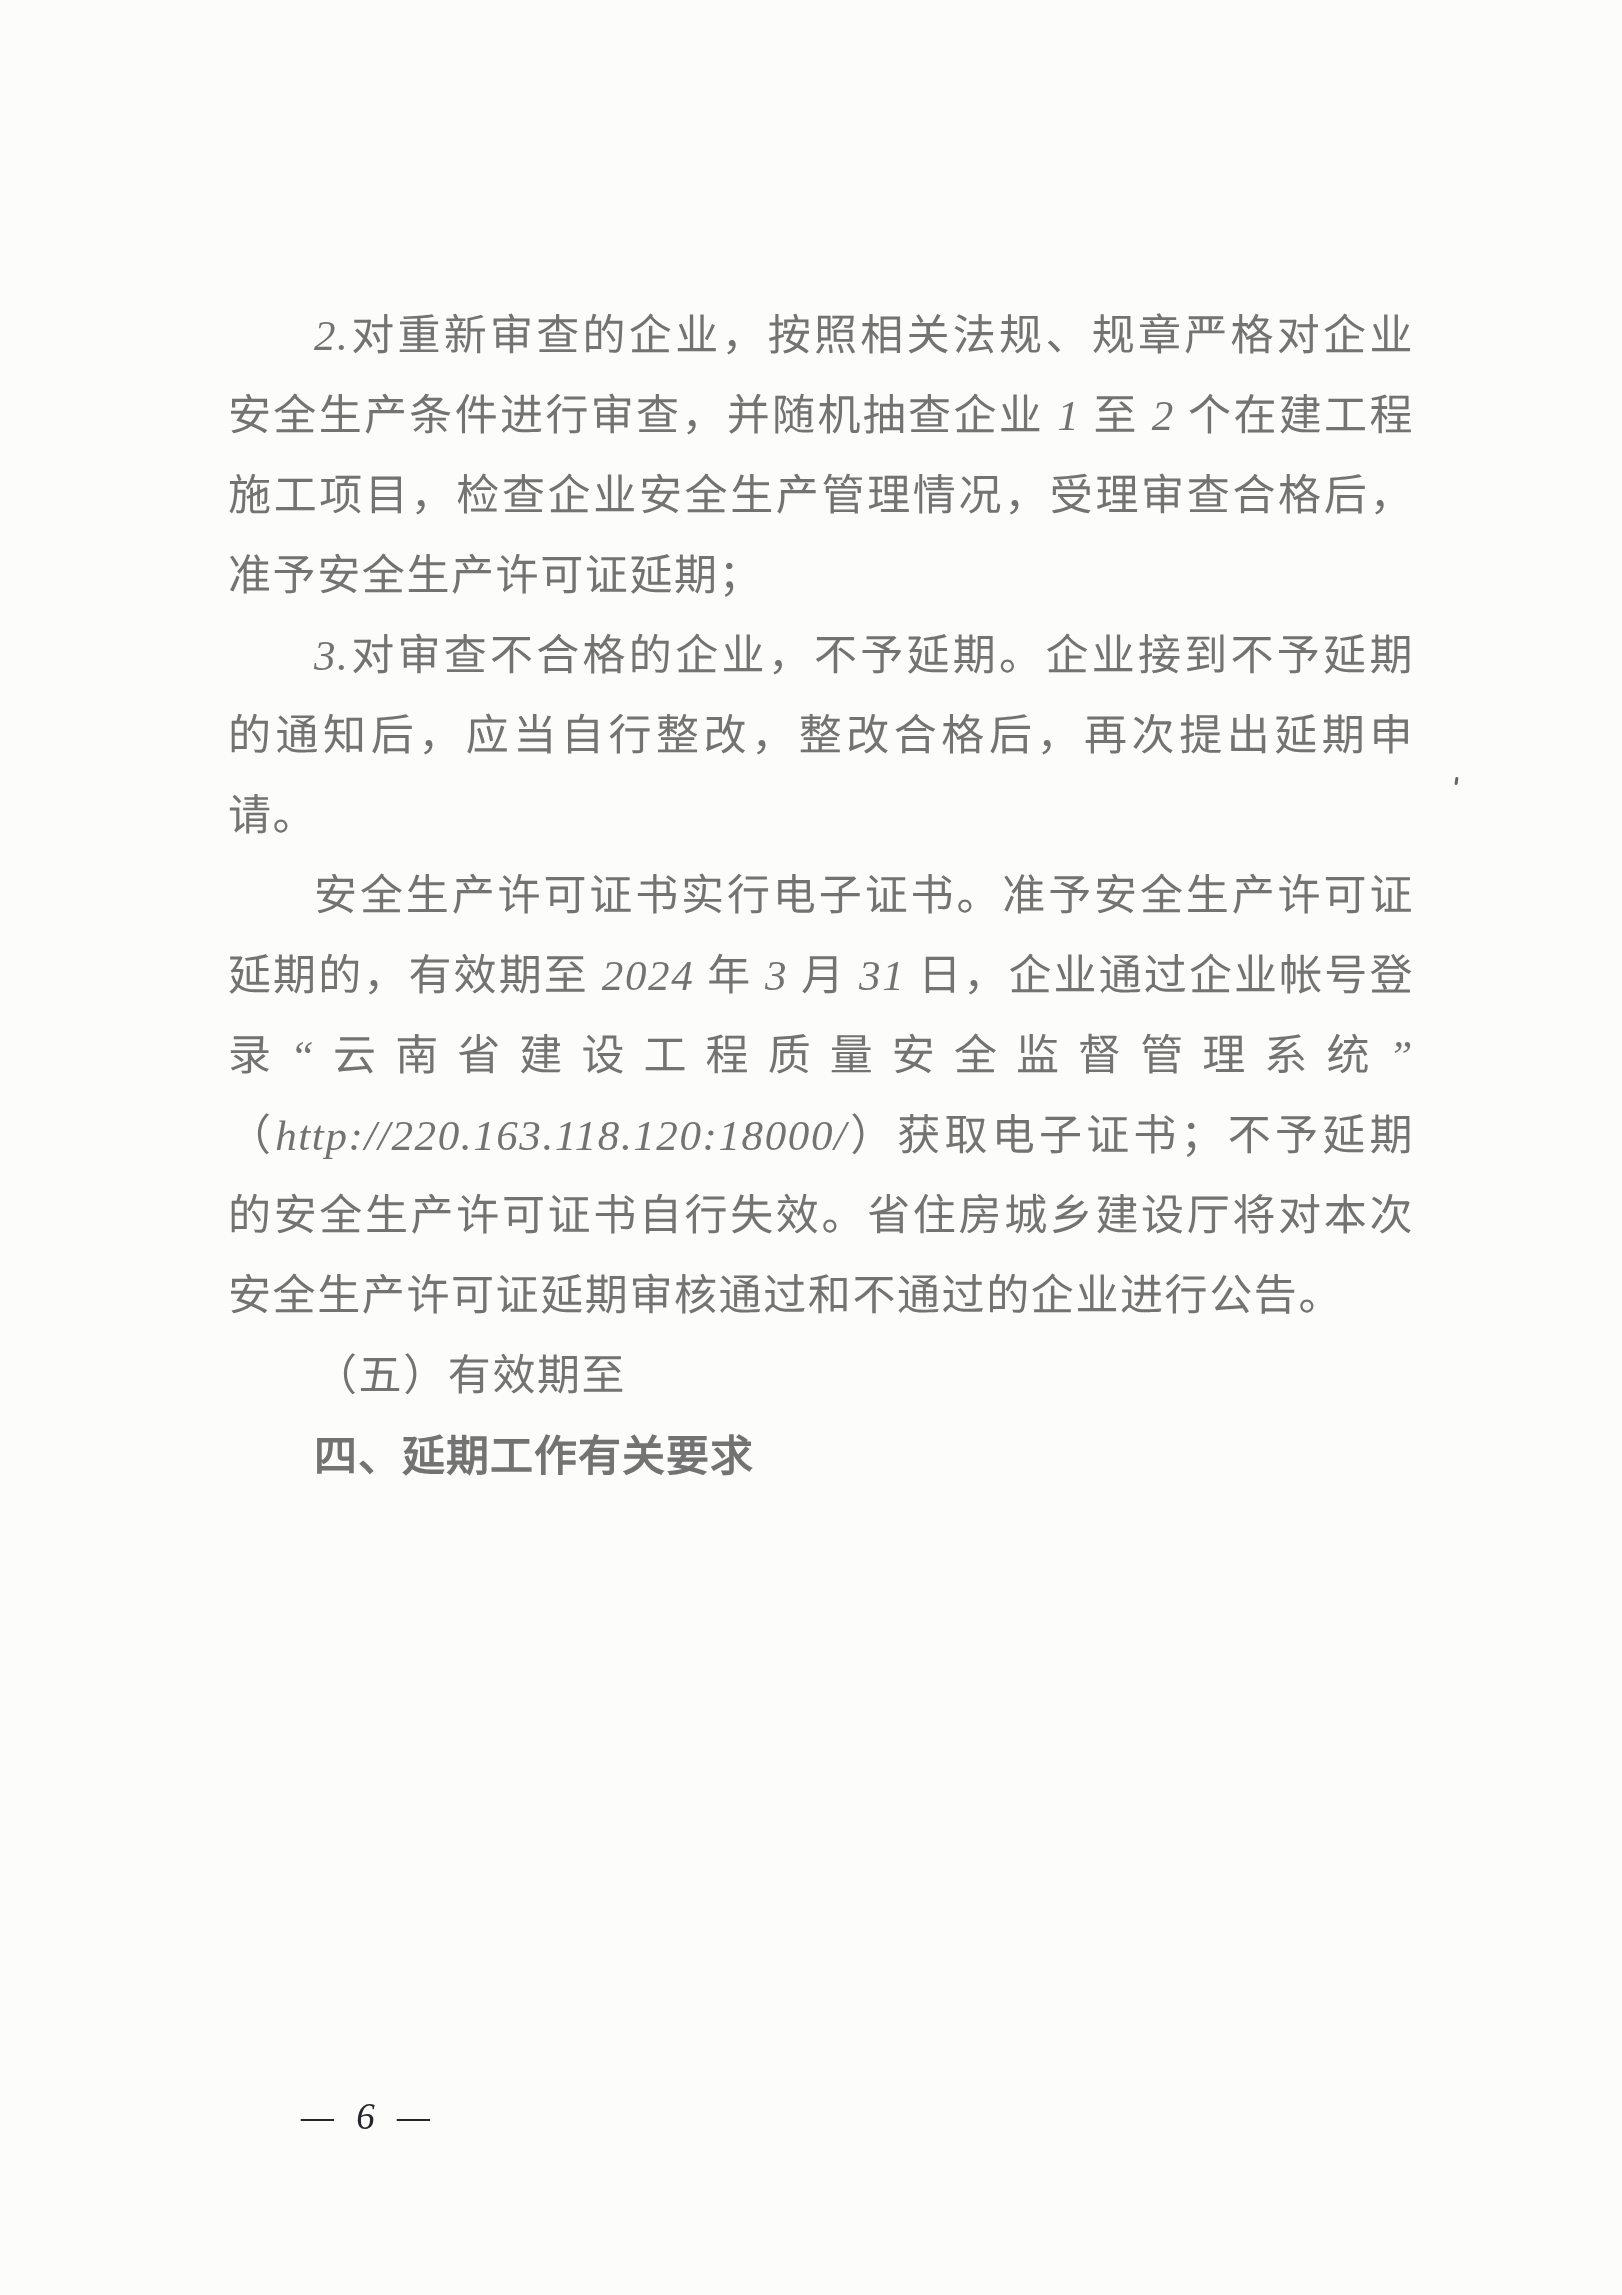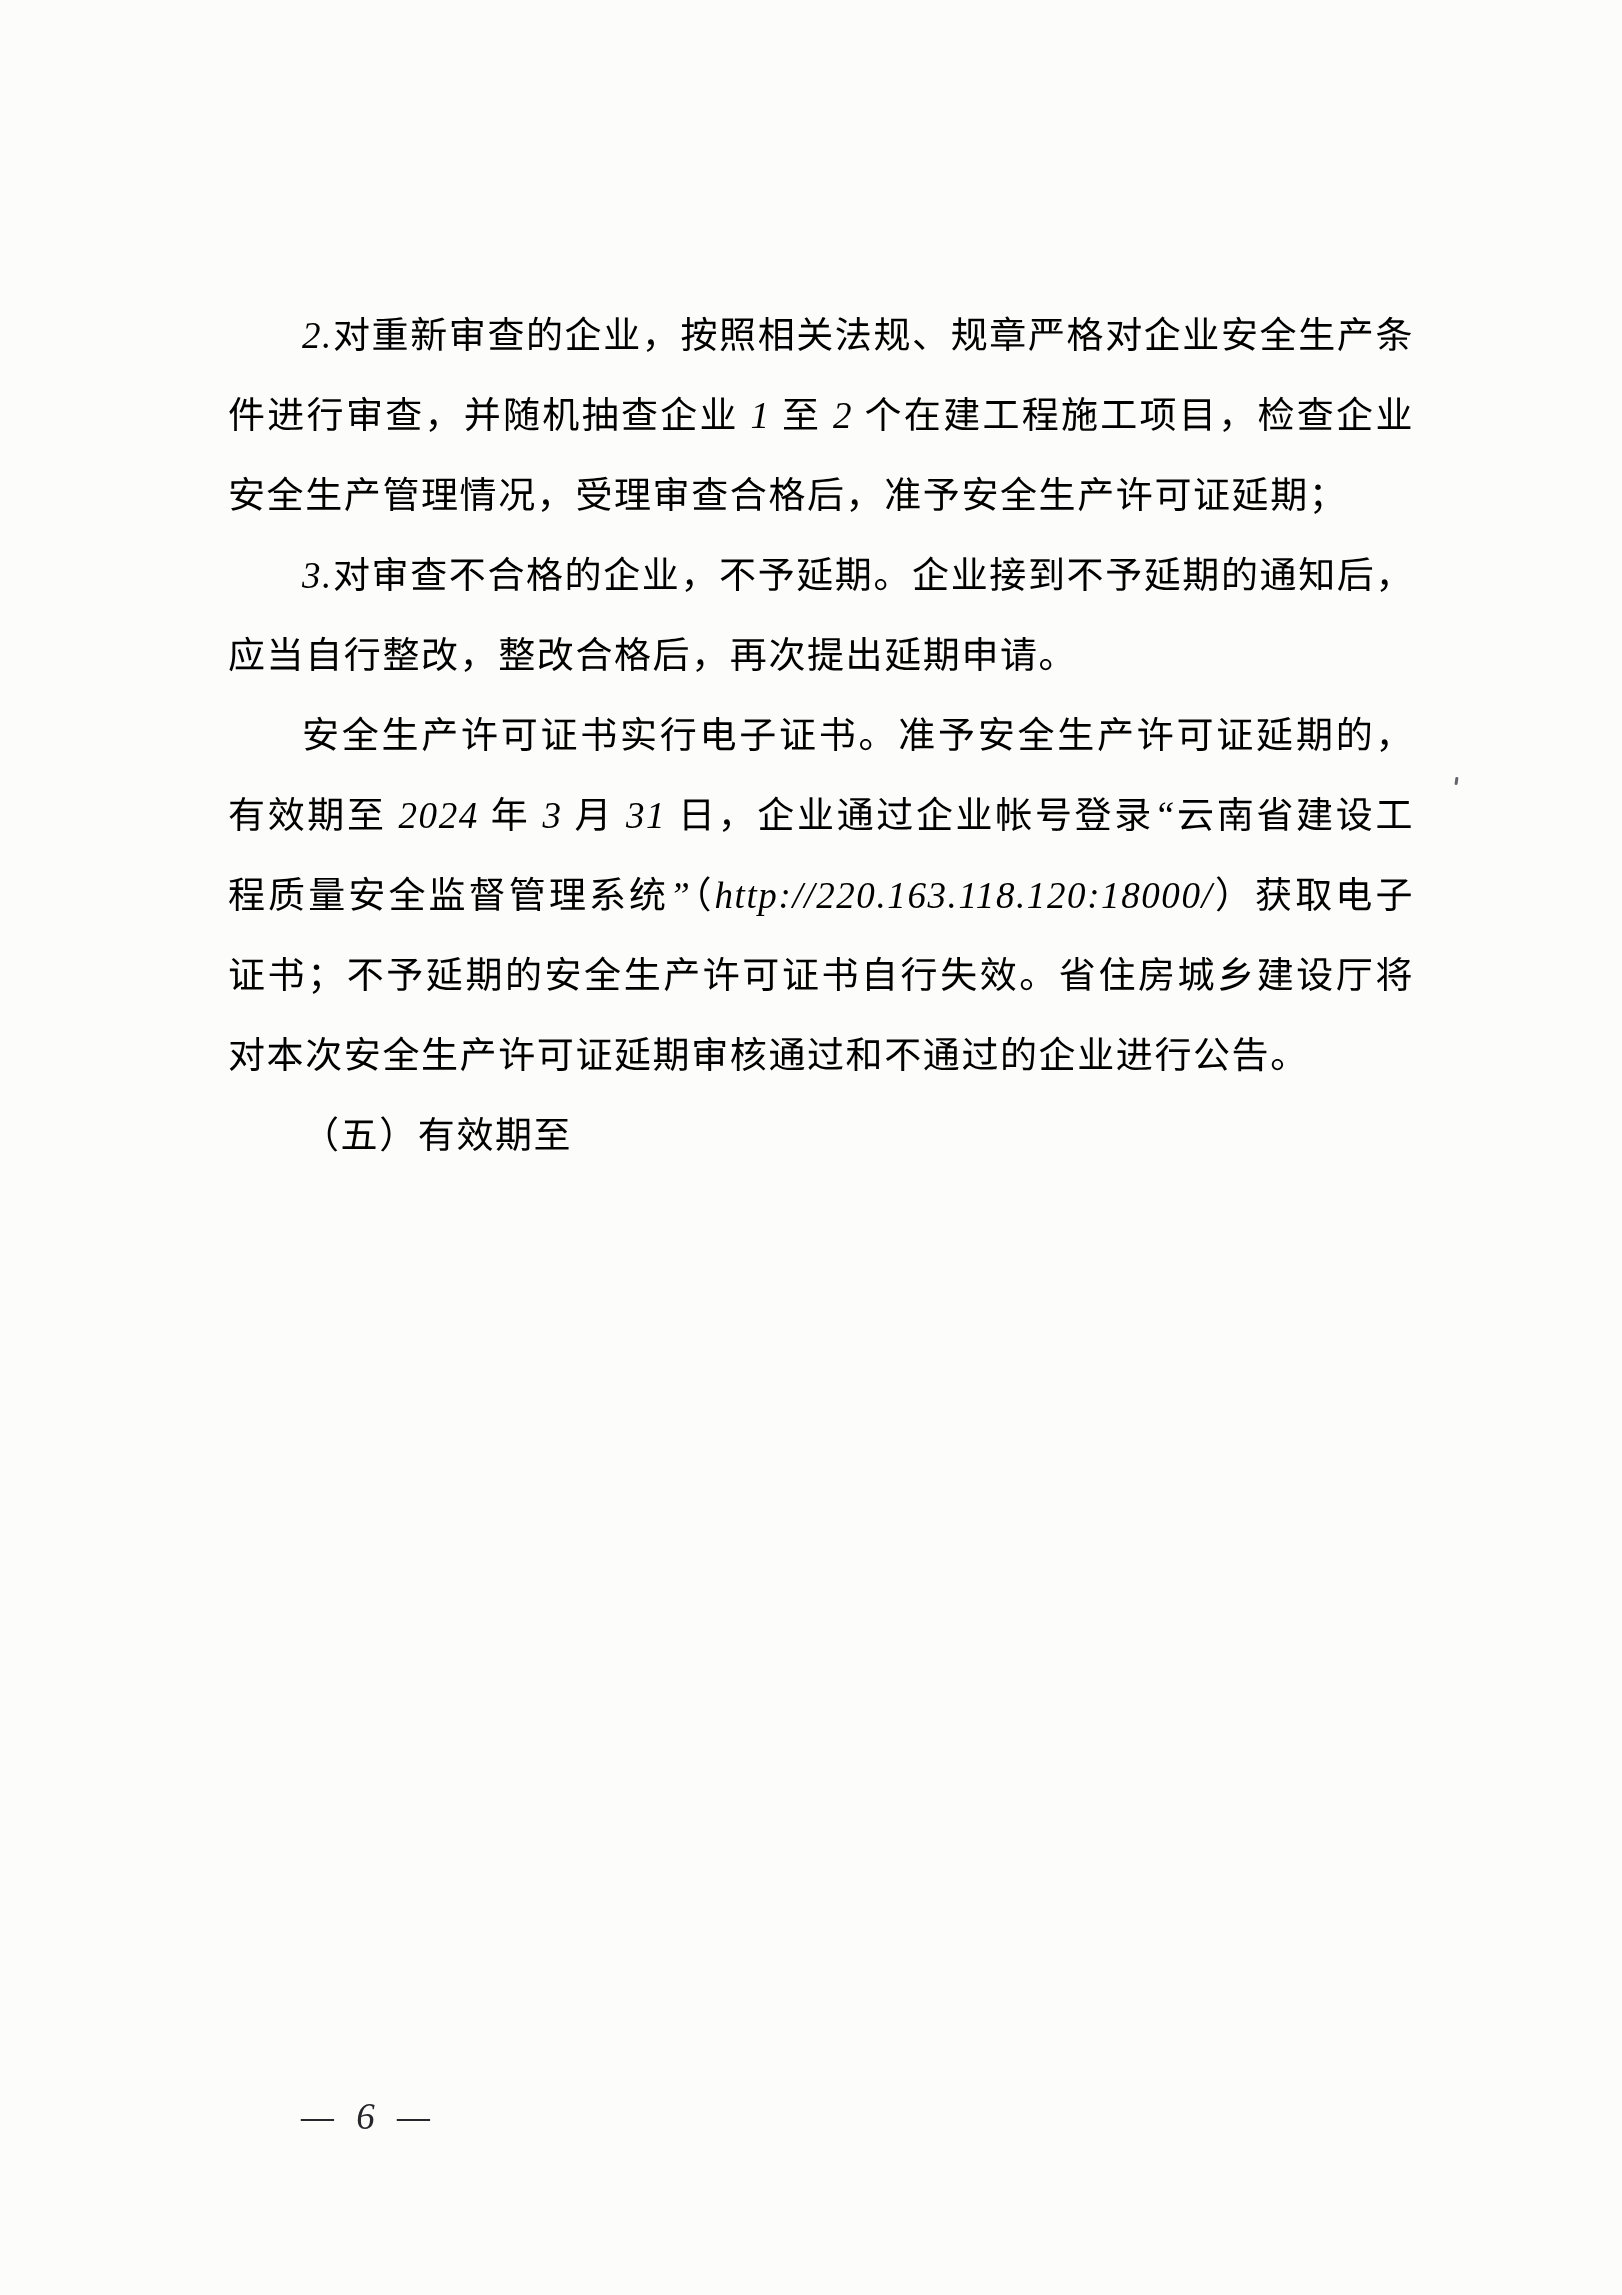--- a/index.html
+++ b/index.html
@@ -13,23 +13,23 @@
     height: 2295px;
     background: #fcfcfa;
     overflow: hidden;
   }
   
   .content {
     position: absolute;
     left: 228px;
     top: 296px;
     width: 1186px;
-    color: #000000;
+    color: #737373;
     font-family: "Liberation Serif", "DejaVu Serif", serif;
-    font-size: 37px;
+    font-size: 43px;
     line-height: 80px;
     letter-spacing: 1.6px;
     text-align: justify;
     
     font-style: oblique 6deg;
   }
   .content p {
     margin: 0;
     padding: 0;
     text-indent: 2em;
@@ -74,20 +74,21 @@
 </head>
 <body>
 
 <div class="page">
 
   <div class="content">
     <p class="body">2.对重新审查的企业，按照相关法规、规章严格对企业安全生产条件进行审查，并随机抽查企业 1 至 2 个在建工程施工项目，检查企业安全生产管理情况，受理审查合格后，准予安全生产许可证延期；</p>
     <p class="body">3.对审查不合格的企业，不予延期。企业接到不予延期的通知后，应当自行整改，整改合格后，再次提出延期申请。</p>
     <p class="body">安全生产许可证书实行电子证书。准予安全生产许可证延期的，有效期至 2024 年 3 月 31 日，企业通过企业帐号登录“云南省建设工程质量安全监督管理系统”（http://220.163.118.120:18000/）获取电子证书；不予延期的安全生产许可证书自行失效。省住房城乡建设厅将对本次安全生产许可证延期审核通过和不通过的企业进行公告。</p>
     <p class="subheading-kaiti">（五）有效期至</p>
+    <p class="heading-bold">四、延期工作有关要求</p>
   </div>
 
   <div class="page-number">— 6 —</div>
 
   <div class="scan-speck"></div>
 
 </div>
 
 
 </body></html>

